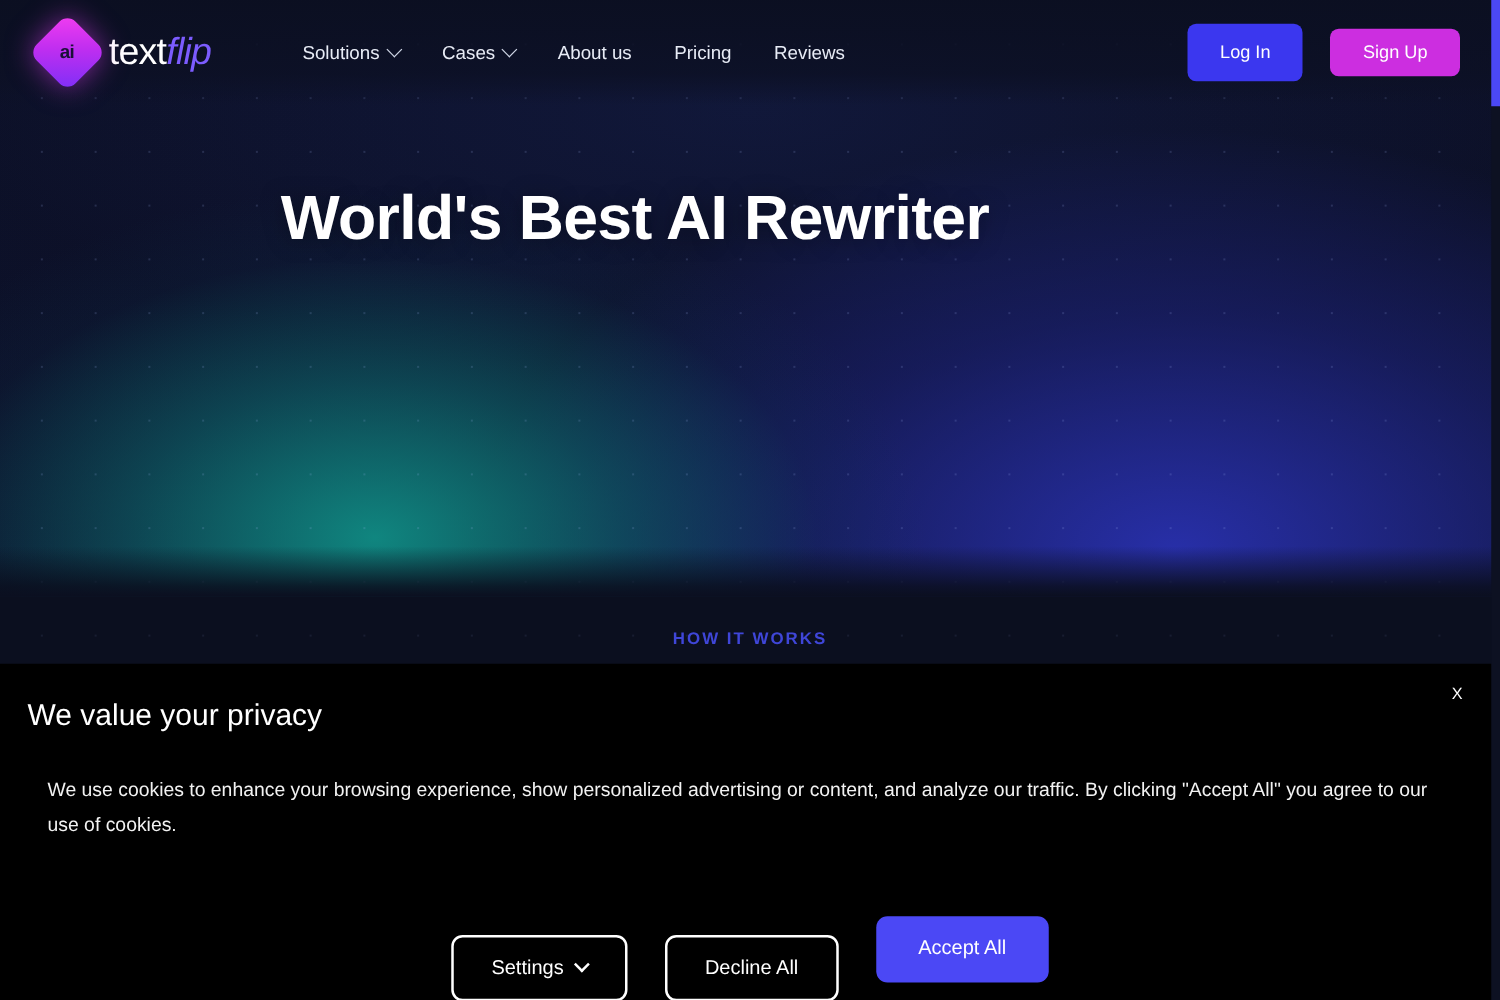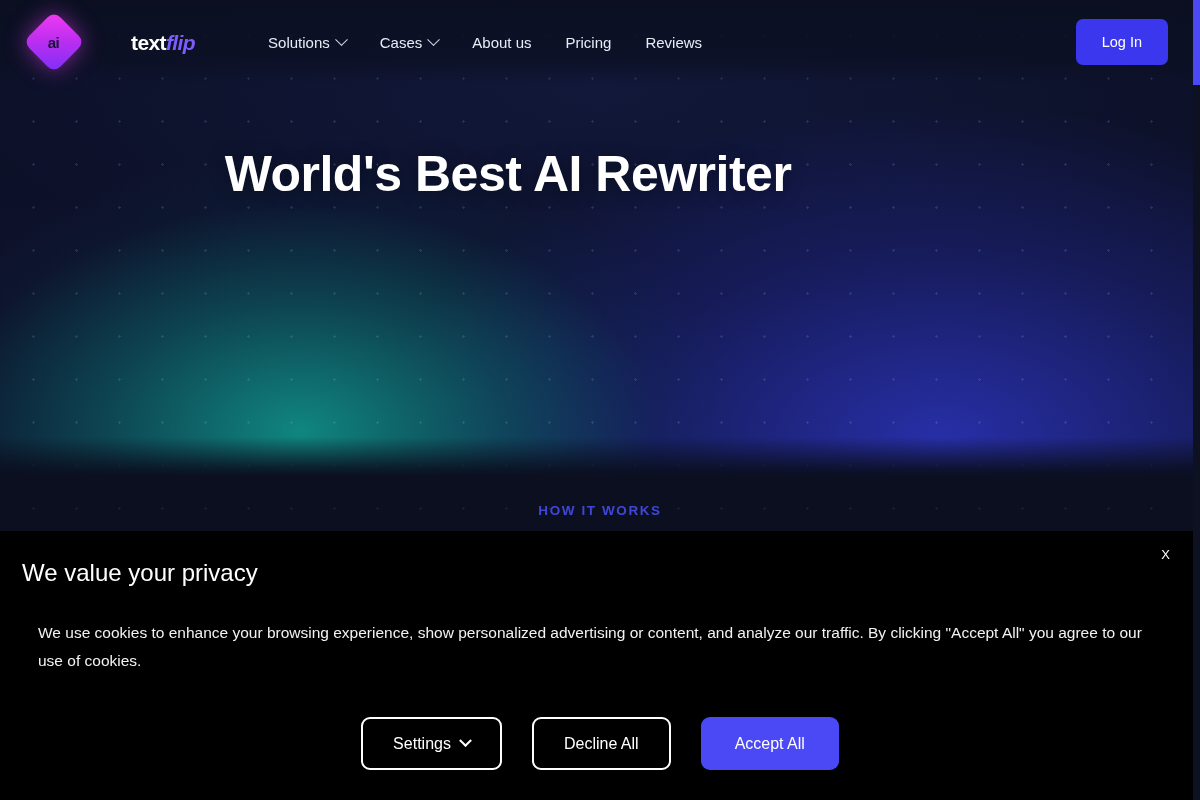--- a/index.html
+++ b/index.html
@@ -40,21 +40,21 @@
   .logo-mark {
     width:44px; height:44px; border-radius:9px; transform:rotate(45deg);
     background:linear-gradient(135deg,#f43df0 0%,#c02ef0 45%,#7b2ff7 100%);
     box-shadow:0 0 22px rgba(220,60,240,0.55);
     display:flex; align-items:center; justify-content:center;
   }
   .logo-mark span {
     transform:rotate(-45deg); color:#1a1036; font-size:15px; font-weight:bold;
     letter-spacing:-0.5px; font-family:"Liberation Sans", sans-serif;
   }
-  .logo-text { font-size:21px; font-weight:bold; letter-spacing:-0.6px; line-height:1;margin-left:44px; }
+  .logo-text { font-size:30px; font-weight:normal; letter-spacing:-0.6px; line-height:1; }
   .logo-text .t1 { color:#ffffff; }
   .logo-text .t2 { color:#7c5cff; font-style:italic; }
 
   .nav-links { display:flex; align-items:center; gap:34px; margin-left:73px; }
   .nav-link {
     color:#e8ecf6; font-size:15px; display:flex; align-items:center; gap:7px; cursor:pointer;
   }
   .chev { width:9px; height:9px; border-right:1.6px solid #cfd6e6; border-bottom:1.6px solid #cfd6e6;
           transform:rotate(45deg) translate(-2px,-2px); }
   .nav-actions { margin-left:auto; display:flex; align-items:center; gap:22px; }
@@ -126,21 +126,21 @@
   }
   .cookie h2 { font-size:24px; color:#ffffff; font-weight:normal; margin:0 0 32px 0; }
   .cookie p { font-size:15.5px; line-height:28px; color:#f2f2f2; max-width:1140px; margin:16px; }
   .cookie-actions {
     margin-top:42px; display:flex; justify-content:center; align-items:center; gap:30px;
   }
   .ck-btn {
     height:53px; border-radius:9px; font-size:16px; font-family:inherit; cursor:pointer;
     display:inline-flex; align-items:center; justify-content:center; gap:10px;
   }
-  .ck-outline { background:#000; color:#ffffff; border:2px solid #ffffff; padding:0 30px; }
+  .ck-outline { background:#000; color:#ffffff; border:2px solid #ffffff; padding:0 30px;margin-top:31px; }
   .ck-solid { background:#4b48f5; color:#ffffff; border:none; padding:0 34px; }
   .ck-chev { width:9px; height:9px; border-right:2px solid #fff; border-bottom:2px solid #fff;
              transform:rotate(45deg) translate(-2px,-2px); }
 
   
   .scrollbar { position:absolute; right:0; top:0; width:7px; height:800px; background:#0d1122; z-index:30; }
   .scroll-thumb { position:absolute; right:0; top:0; width:7px; height:85px; background:#4b48f5; }
 </style>
 </head>
 <body>
@@ -177,20 +177,21 @@
       <div class="nav-link">
         <span>Pricing</span>
       </div>
       <div class="nav-link">
         <span>Reviews</span>
       </div>
     </div>
 
     <div class="nav-actions">
       <button class="btn-login">Log In</button>
+      <button class="btn-signup">Sign Up</button>
     </div>
   </div>
 
   <div class="hero-inner">
     <h1 class="hero-title">World's Best AI Rewriter</h1>
   </div>
 
   <div class="works">
     <div class="dots2"></div>
     <div class="eyebrow">HOW IT WORKS</div>

